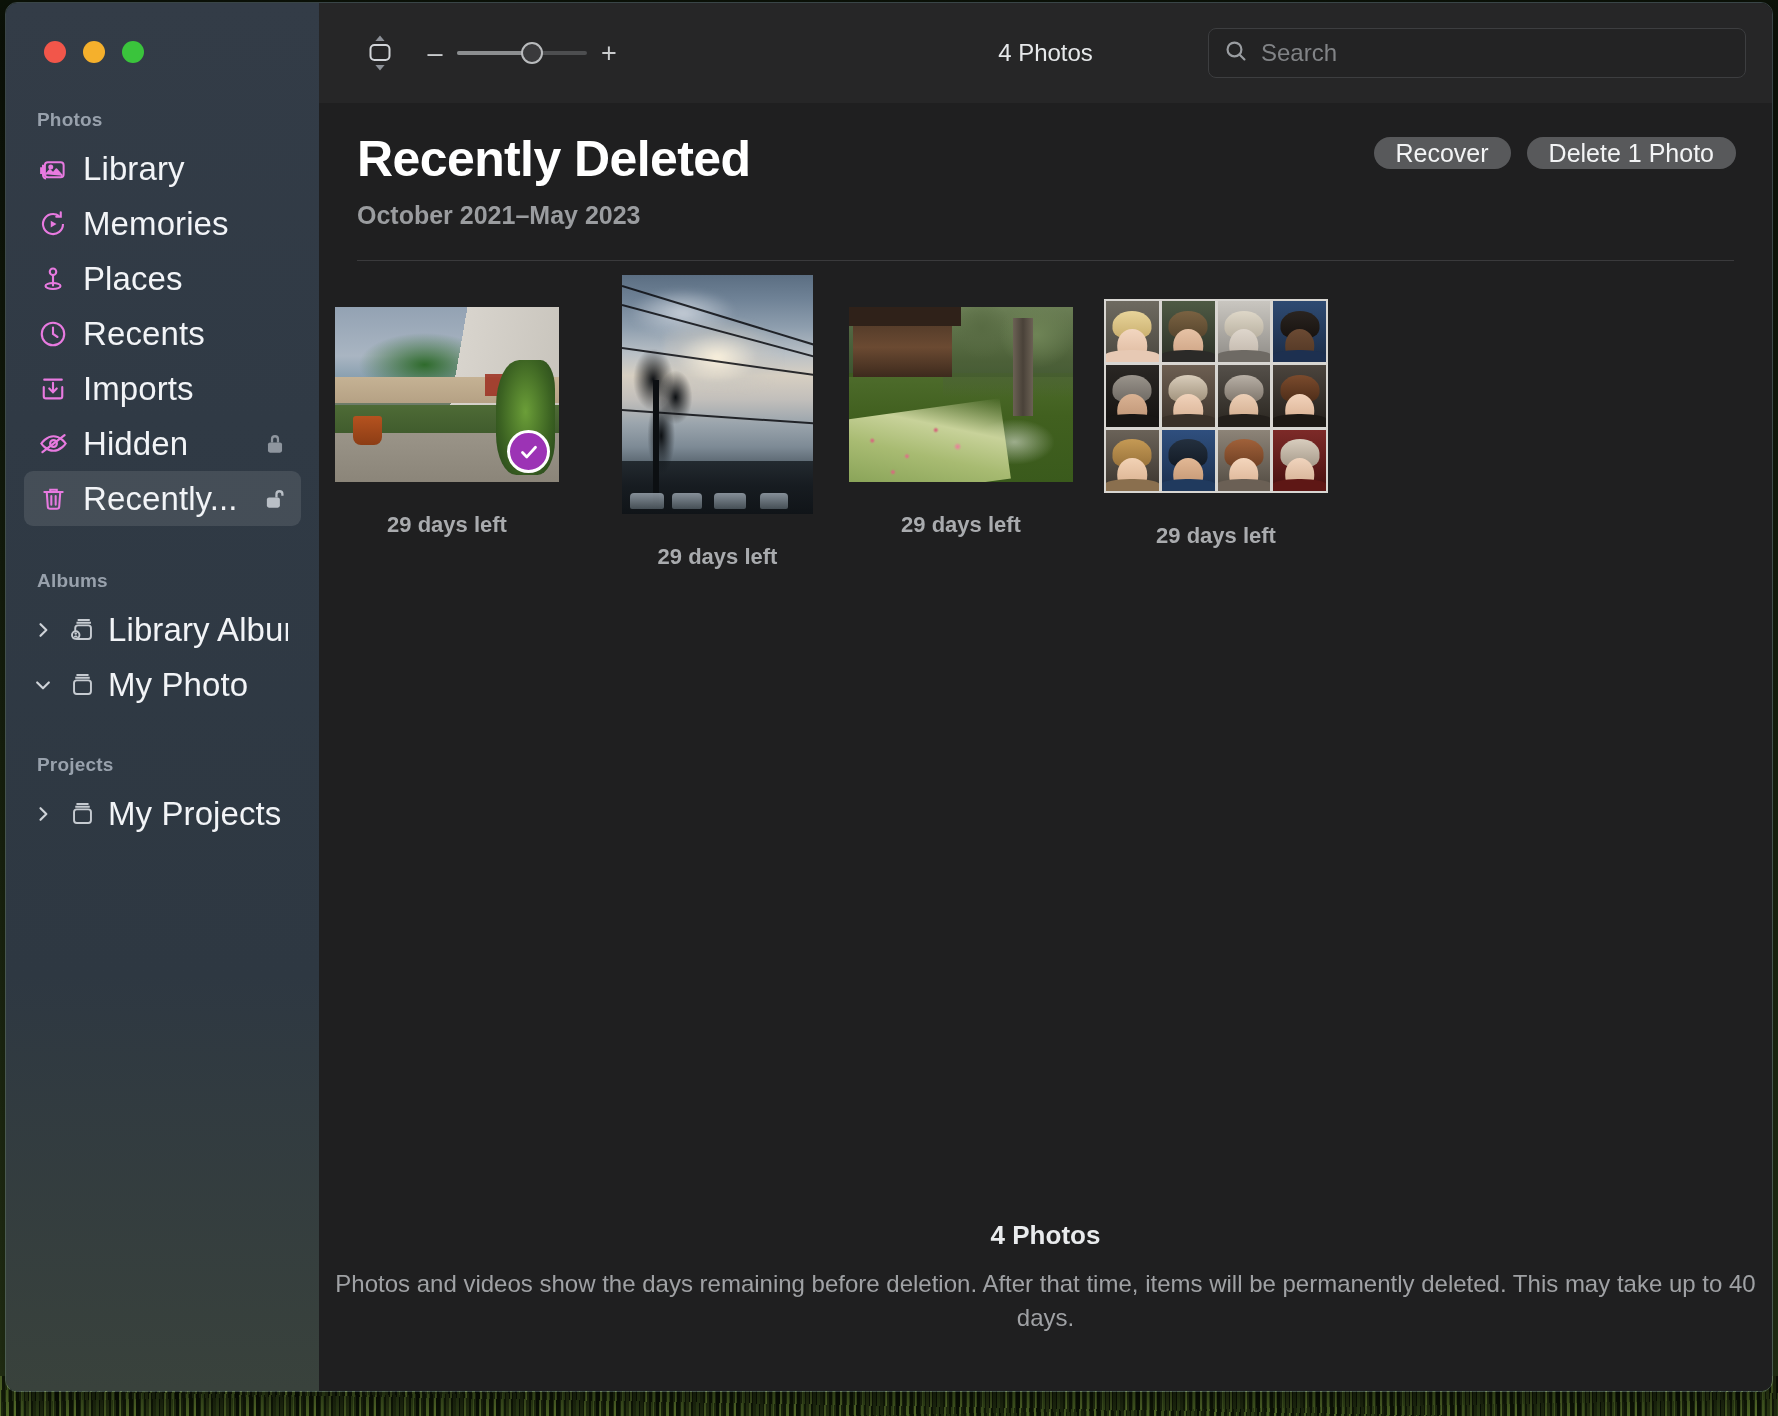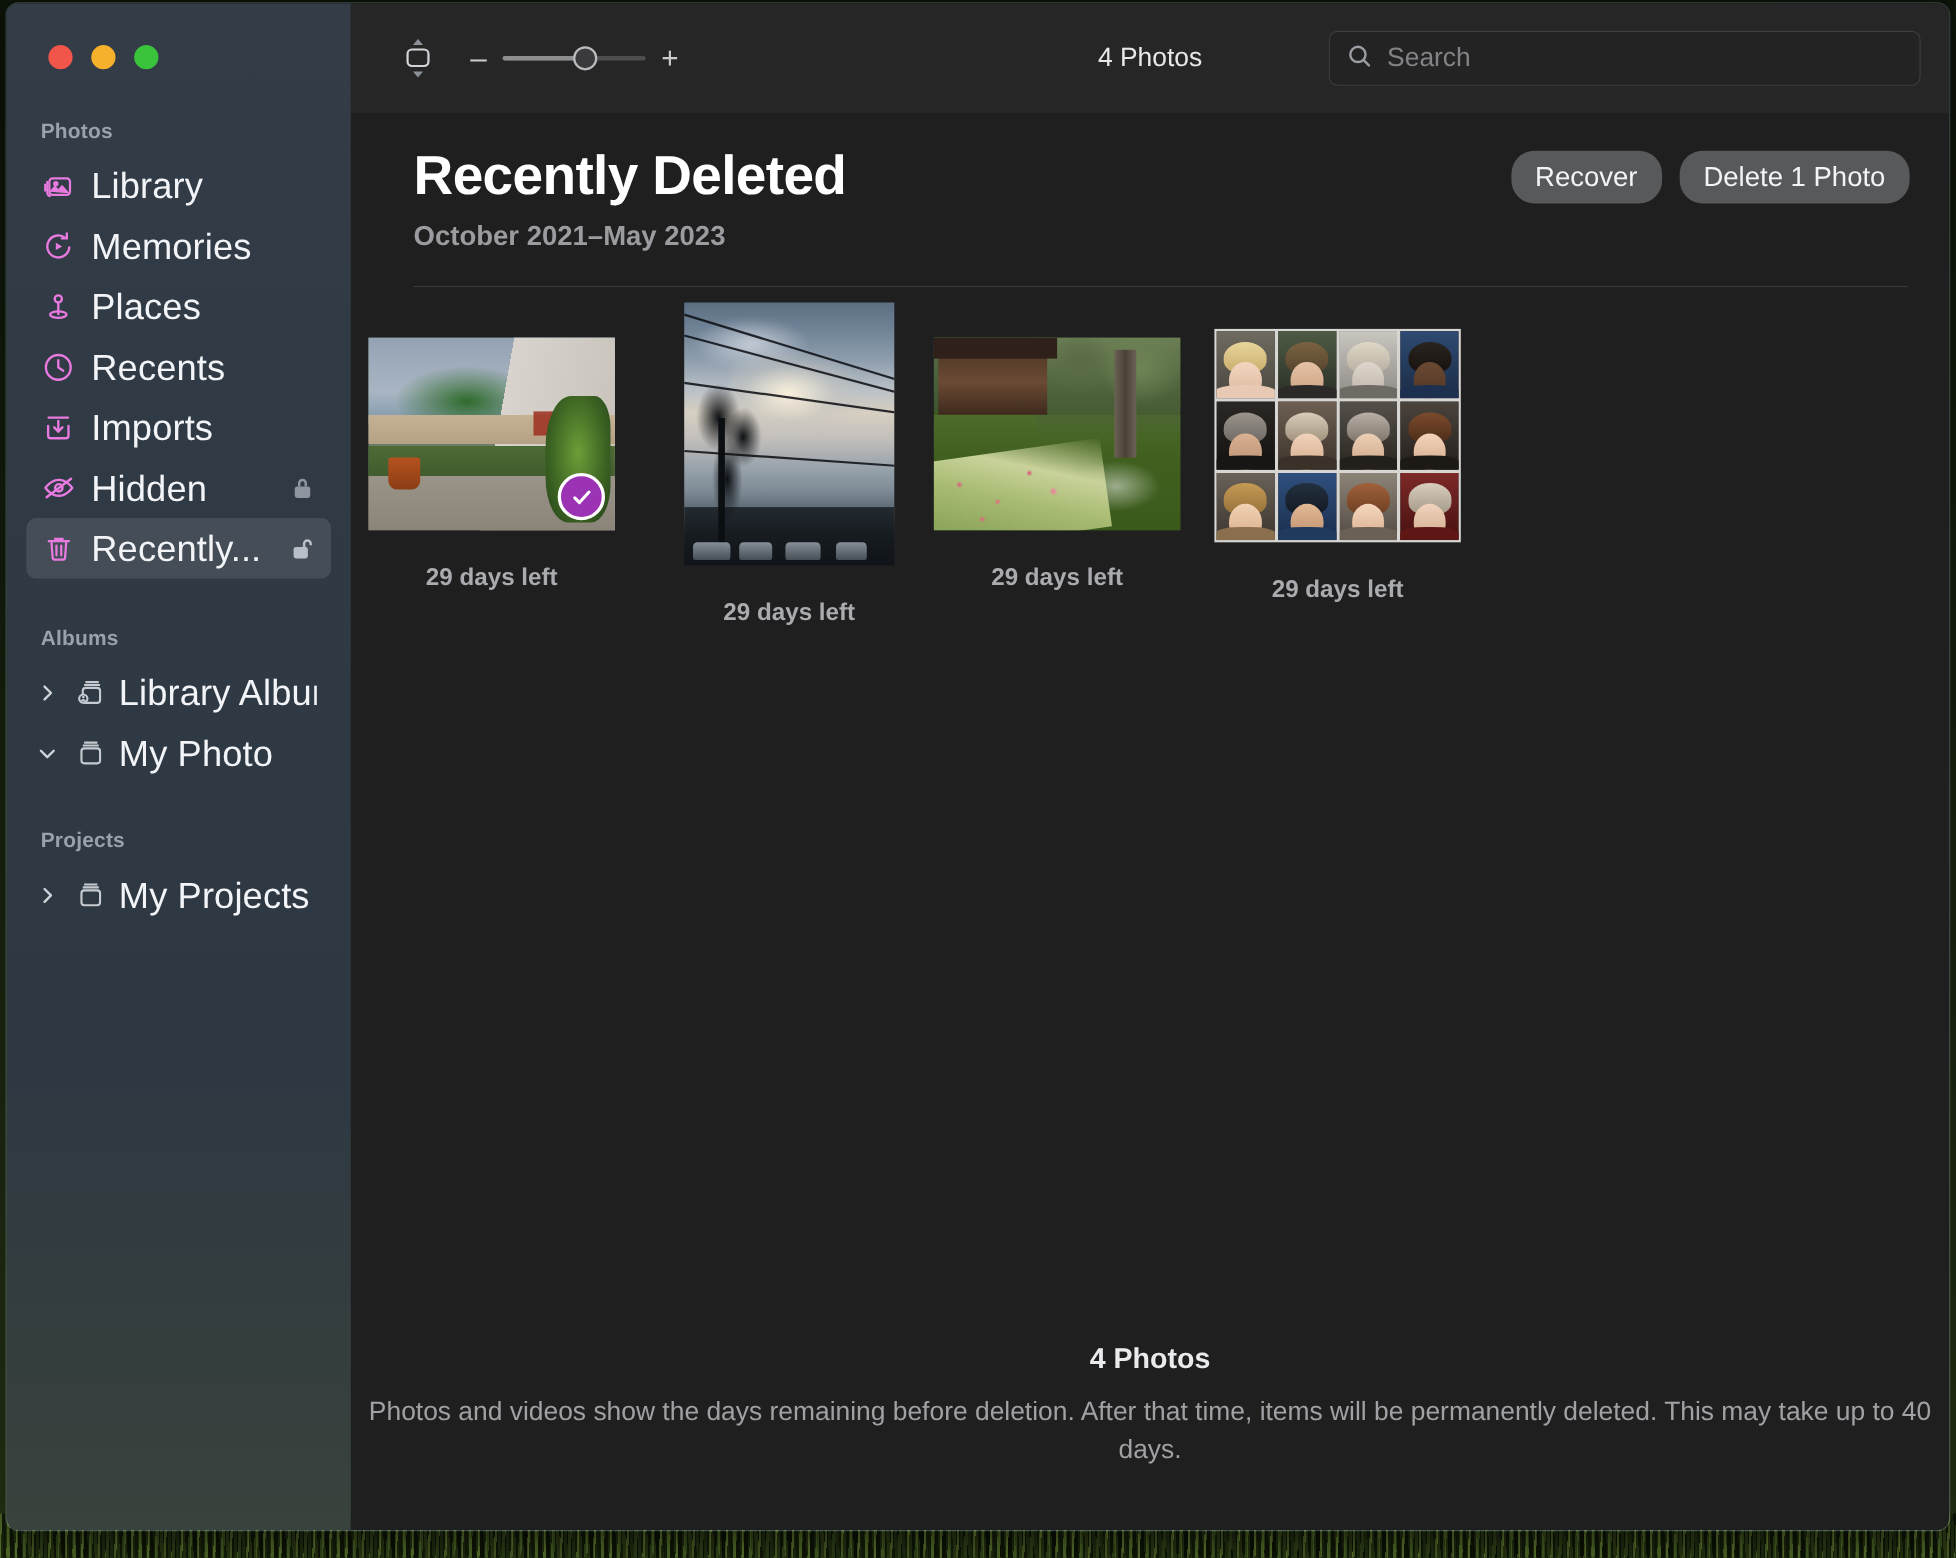--- a/index.html
+++ b/index.html
@@ -182,21 +182,21 @@
   }
   #search-box input {
     flex: 1; background: transparent; border: none; outline: none;
     color: #e6e8ea; font-size: 24px;
     font-family: "Liberation Sans", sans-serif;
   }
   #search-box input::placeholder { color: #818386; }
 
   
   #header {
-    padding: 28px 38px 0 57px;
+    padding: 28px 38px 0 38px;
     position: relative;
   }
   #page-title {
     font-size: 50px;
     font-weight: bold;
     color: #ffffff;
     letter-spacing: -.6px;
     line-height: 1.12;
   }
   #date-range {
@@ -211,21 +211,21 @@
     display: flex; gap: 16px;
   }
   .hdr-btn {
     background: #58595b;
     border: none;
     border-radius: 21px;
     color: #f3f4f5;
     font-size: 25px;
     font-family: "Liberation Sans", sans-serif;
     padding: 0 22px;
-    height: 48px;
+    height: 32px;
     cursor: default;
     white-space: nowrap;
   }
 
   #header-divider {
     margin-top: 30px;
     height: 1px;
     background: #3a3a3c;
   }
 

